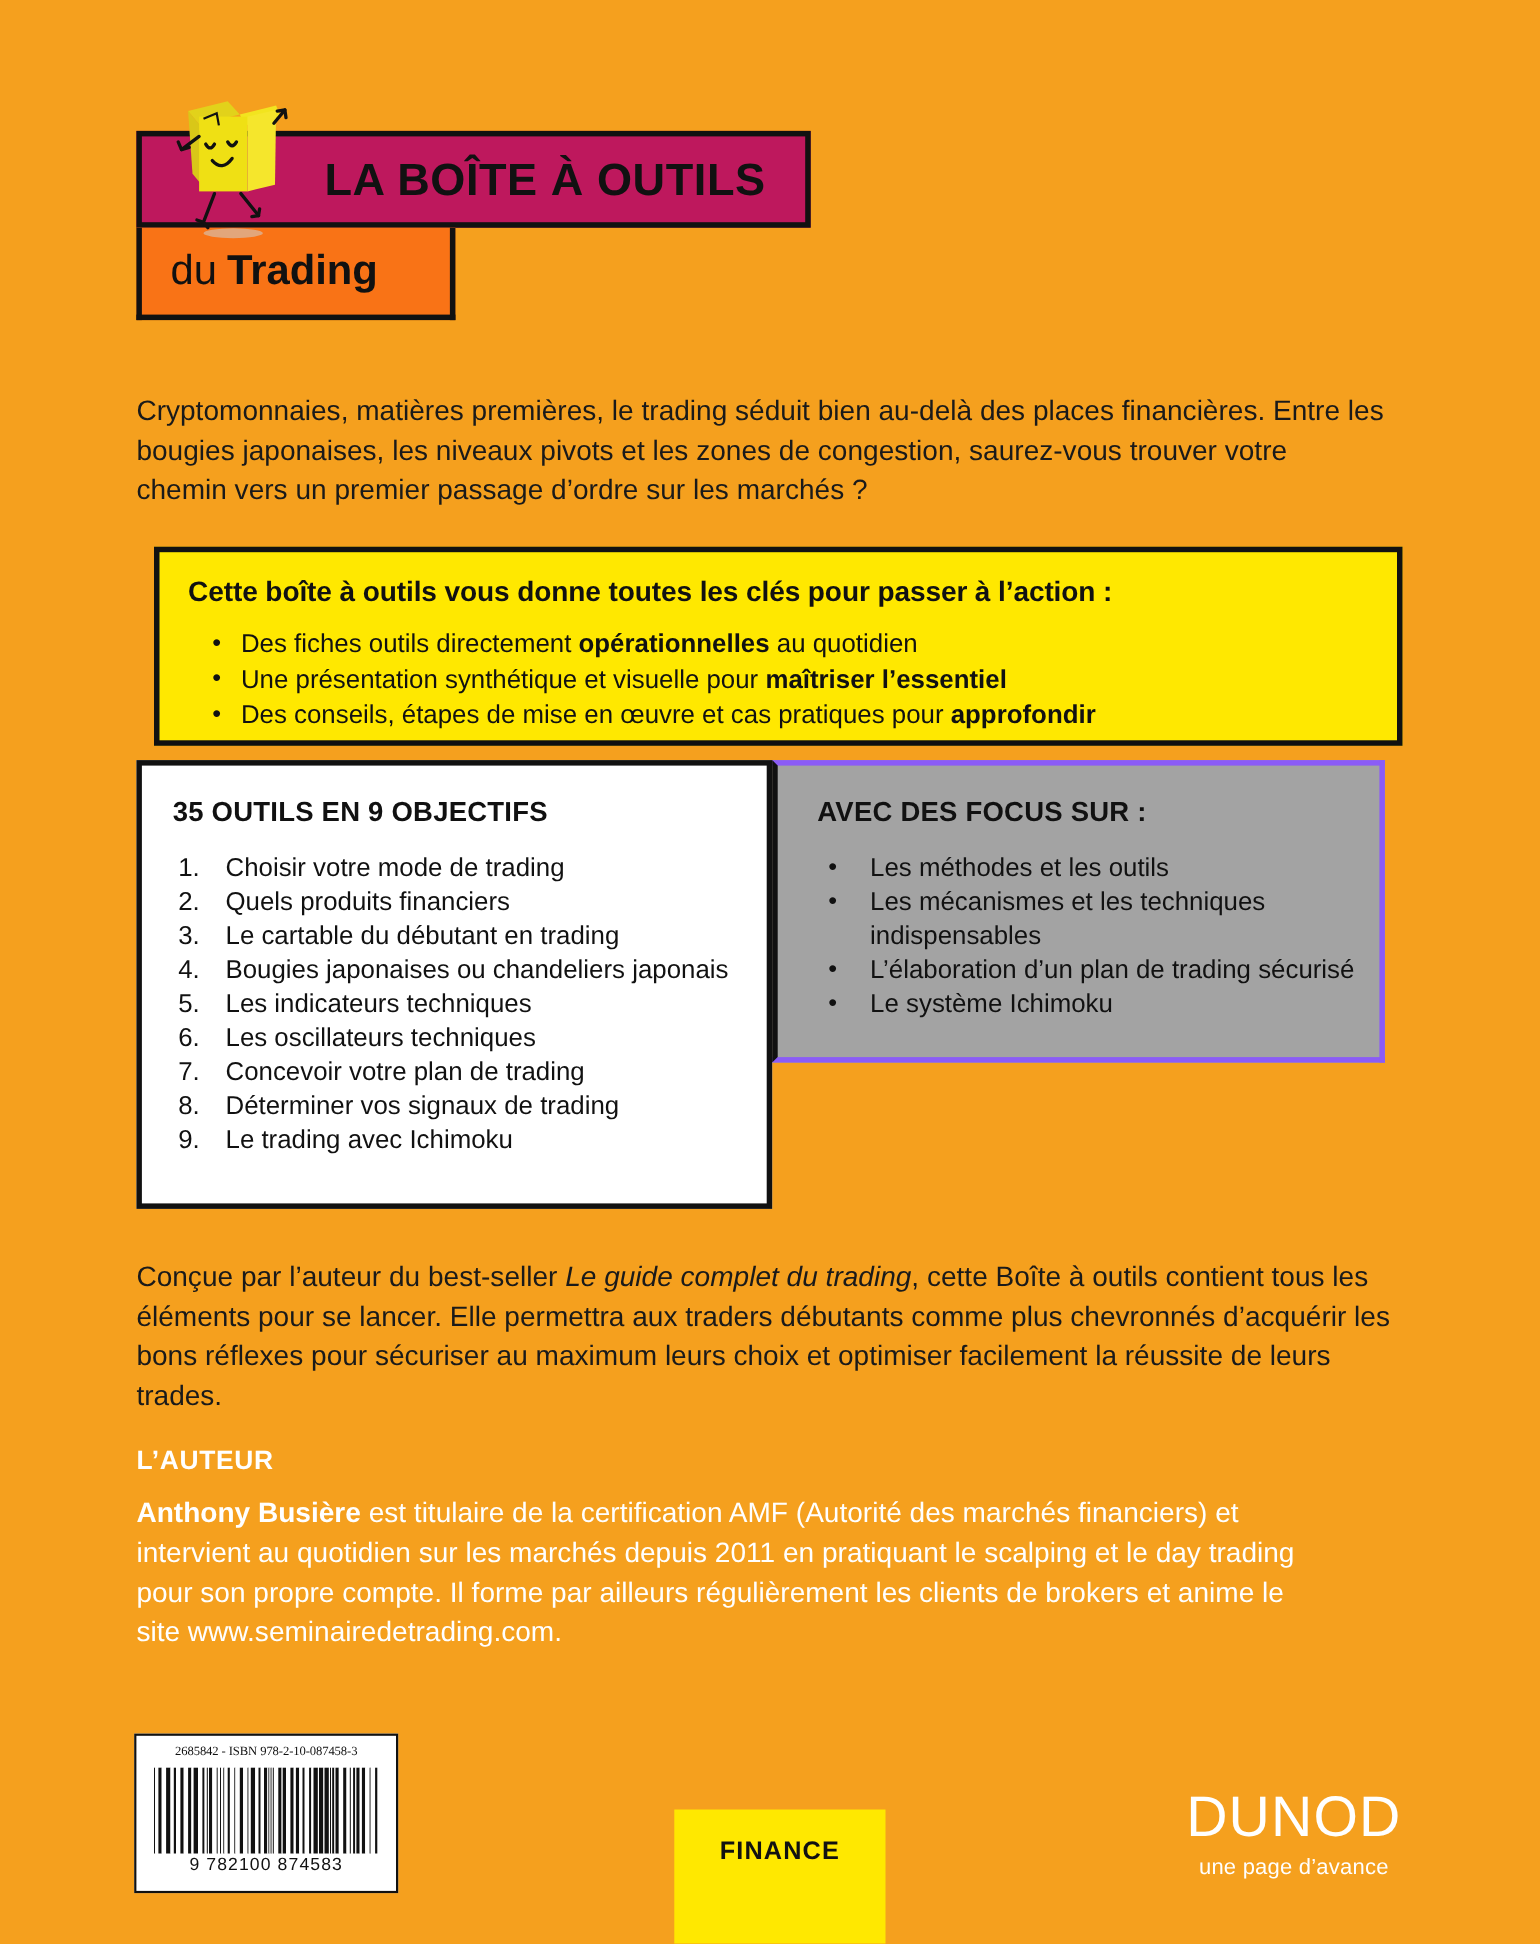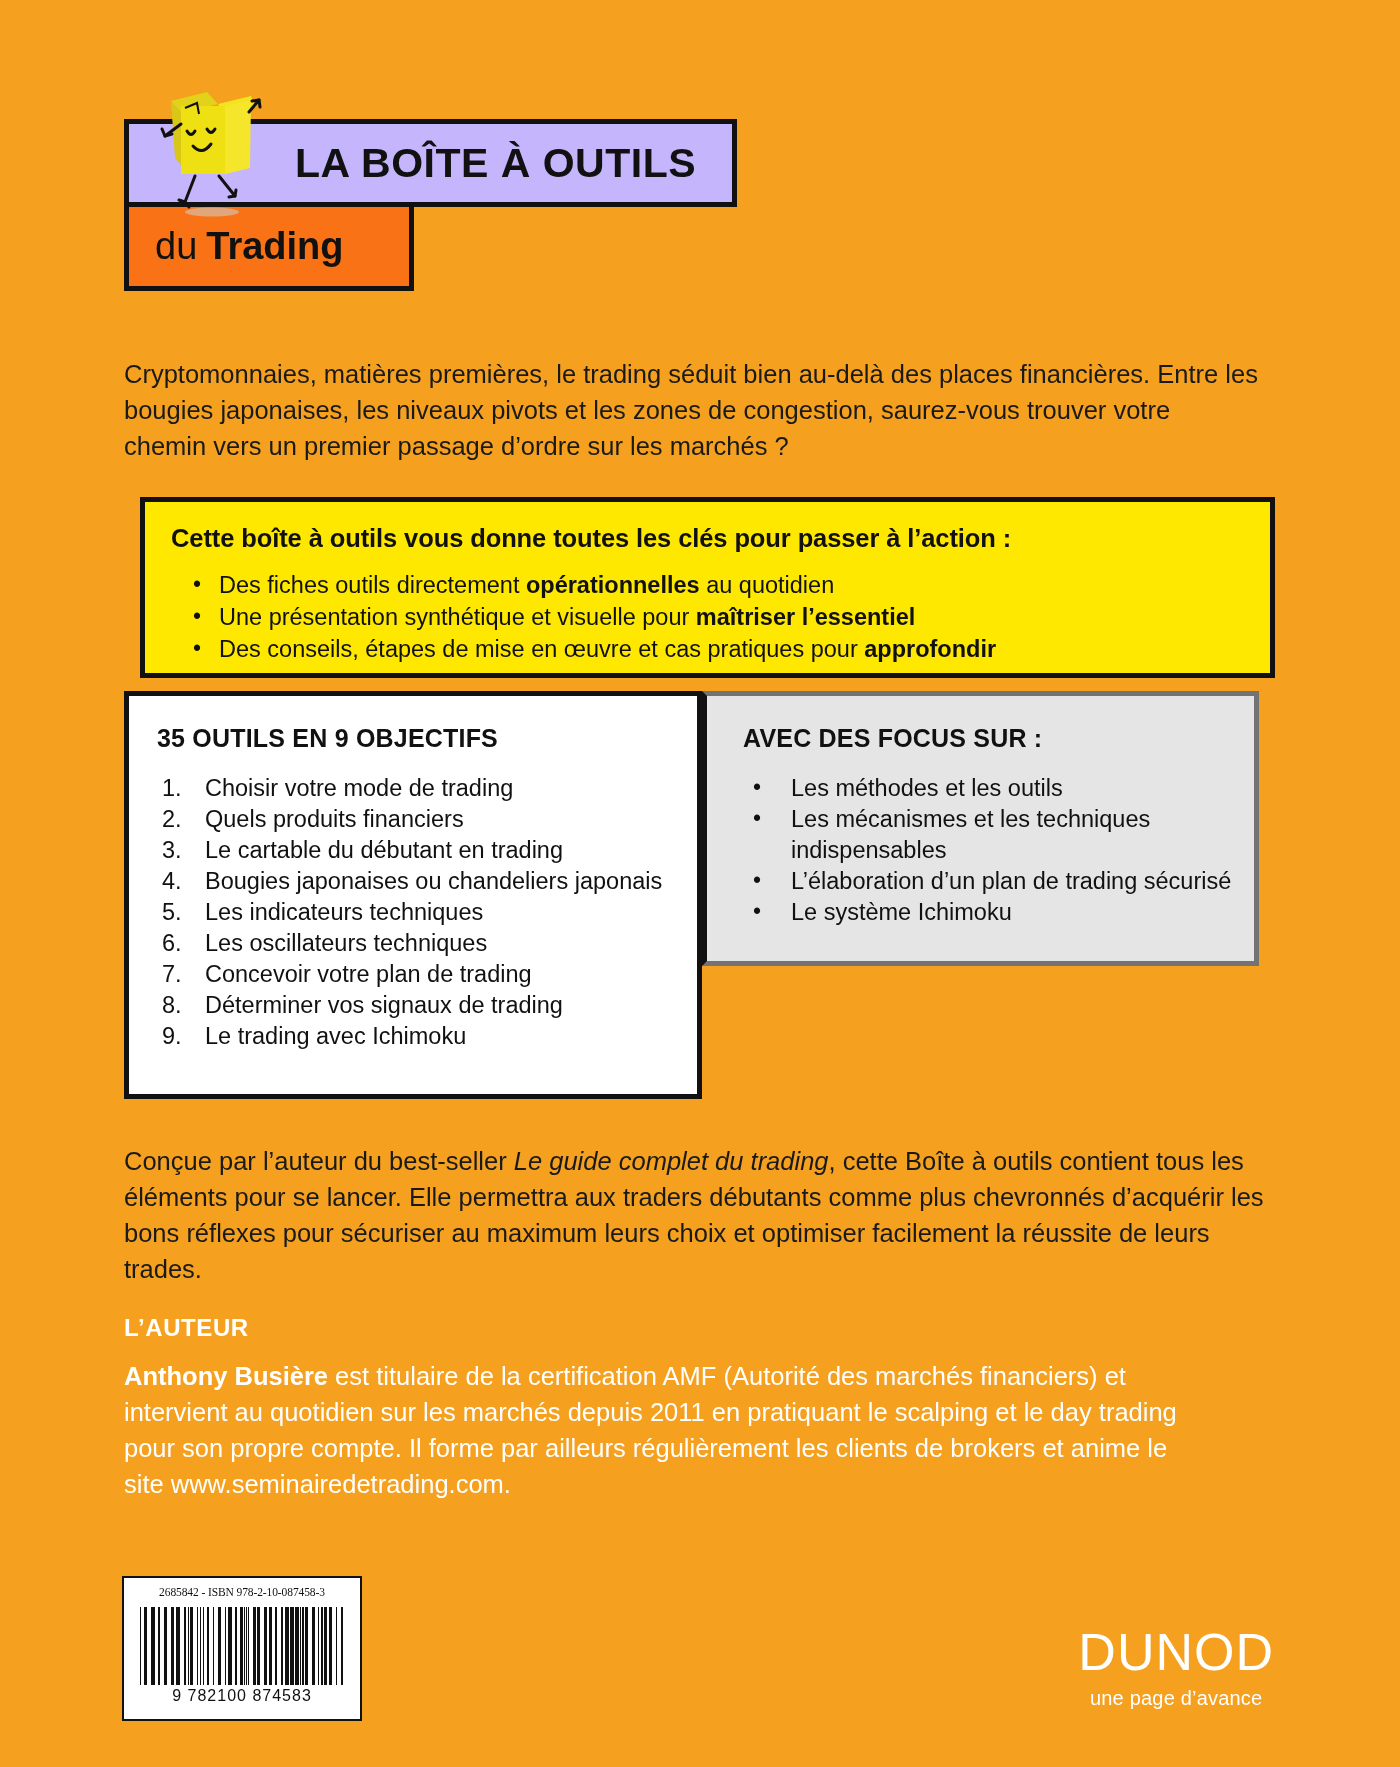--- a/index.html
+++ b/index.html
@@ -13,21 +13,21 @@
   .page {
     position: absolute;
     left: 0; top: 0;
     width: 1400px; height: 1767px;
     background: #F5A01E;
   }
 
   
   .title-block { position: absolute; left: 124px; top: 119px; }
   .title-bar {
-    background: #c4b5fd;
+    background: #be185d;
     border: 5px solid #111111;
     height: 88px;
     width: 613px;
     display: flex;
     align-items: center;
     padding-left: 166px;
   }
   .title-bar span {
     font-size: 41px;
     font-weight: 700;
@@ -126,22 +126,22 @@
     content: counter(tools) ".";
     position: absolute;
     left: 5px;
     top: 0;
   }
 
   .blue-box {
     position: absolute;
     left: 702px; top: 691px;
     width: 557px; height: 275px;
-    background: #e5e5e5;
-    border: 5px solid #737373;
+    background: #a3a3a3;
+    border: 5px solid #8b5cf6;
     border-left: 5px solid #111111;
     padding: 28px 20px 0 36px;
   }
   .blue-box h3 {
     font-size: 25px;
     font-weight: 700;
     letter-spacing: 0.2px;
     color: #111;
     margin-bottom: 20px;
   }
@@ -422,19 +422,22 @@
         <i style="width: 2px; background: rgb(255, 255, 255);"></i>
         <i style="width: 3px; background: rgb(17, 17, 17);"></i>
         <i style="width: 4px; background: rgb(255, 255, 255);"></i>
         <i style="width: 1px; background: rgb(17, 17, 17);"></i>
         <i style="width: 4px; background: rgb(255, 255, 255);"></i>
         <i style="width: 2px; background: rgb(17, 17, 17);"></i>
       </div>
     <div class="barcode-num">9 782100 874583</div>
   </div>
 
+  <div class="finance-tab">
+    <span>FINANCE</span>
+  </div>
 
   <div class="dunod">
     <div class="wordmark">DUNOD</div>
     <div class="tagline">une page d’avance</div>
   </div>
 
 </div>
 
 </body></html>

